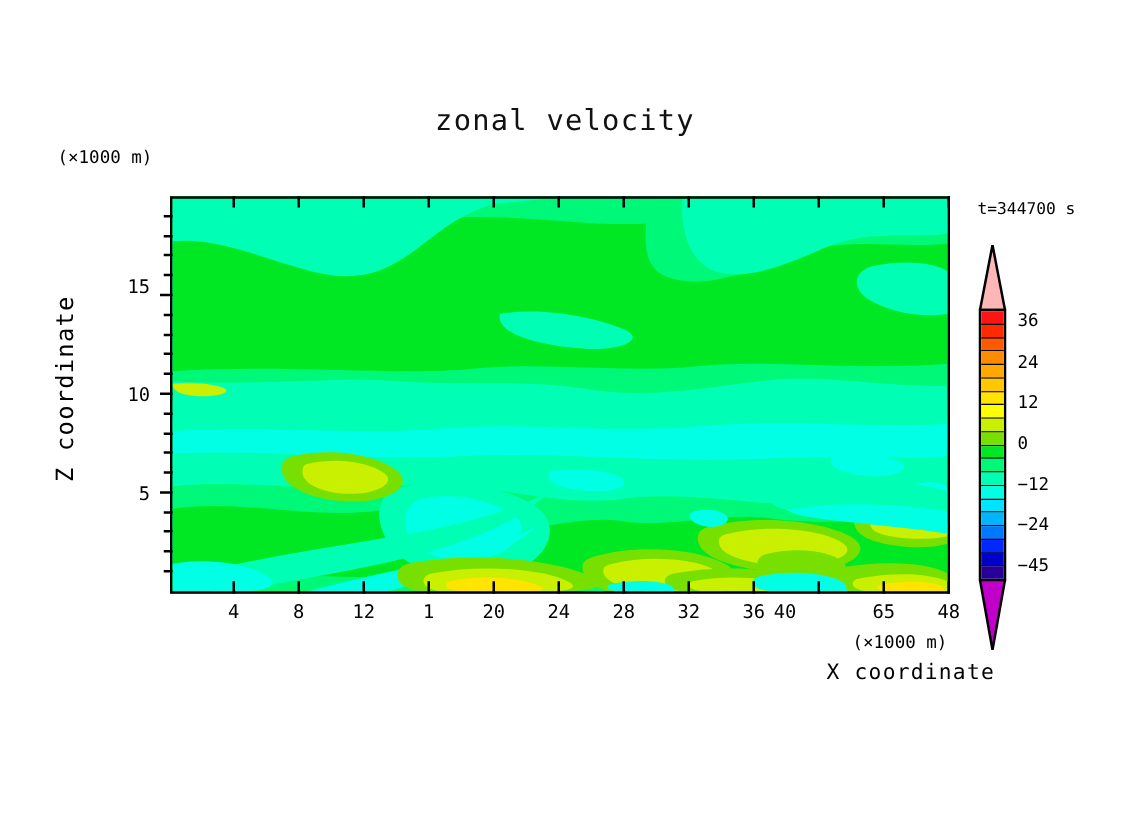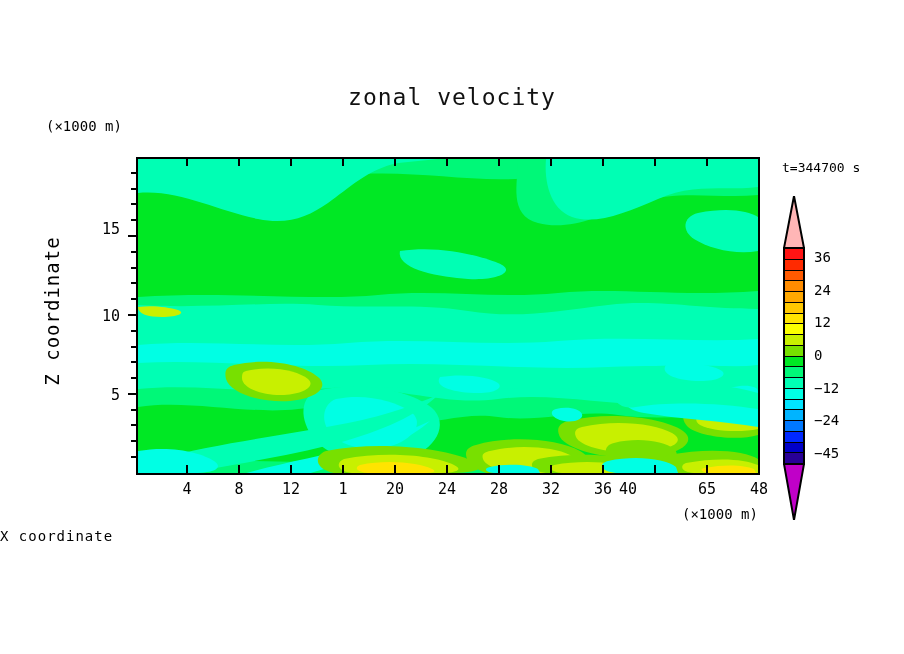--- a/index.html
+++ b/index.html
@@ -14,21 +14,21 @@
 
   #plotframe{left:136px;top:157px;width:624px;height:318px;border:2px solid #000;box-sizing:border-box;overflow:hidden;background:#00ff7f;}
   #field{position:absolute;left:0;top:0;width:620px;height:314px;}
 
   #tstamp{left:782px;top:160px;font-size:13px;color:#000;}
 
   .tk{position:absolute;background:#000;}
   .xtl{position:absolute;top:480px;font-size:15px;text-align:center;width:40px;}
   .ytl{position:absolute;left:86px;font-size:15px;text-align:right;width:34px;}
 
-  #xlabel{left:0;top:528px;width:760px;text-align:left;font-size:14px;letter-spacing:1px;}
+  #xlabel{left:0;top:528px;width:760px;text-align:right;font-size:17px;letter-spacing:1px;padding-left:36px;}
   #ylabel{left:-38px;top:300px;width:180px;text-align:center;font-size:19px;letter-spacing:1px;
           transform:rotate(-90deg);transform-origin:center center;}
 
   #cbwrap{left:778px;top:196px;width:32px;height:324px;}
   #cbbar{position:absolute;left:5px;top:51px;width:22px;height:218px;border:2px solid #000;box-sizing:border-box;display:flex;flex-direction:column;}
   #cbbar div{flex:1 1 auto;border-bottom:1px solid #000;}
   #cbbar div:last-child{border-bottom:none;}
   .cbtip{position:absolute;left:5px;width:22px;}
   .cblabel{position:absolute;left:36px;font-size:14px;white-space:nowrap;}
 </style>

